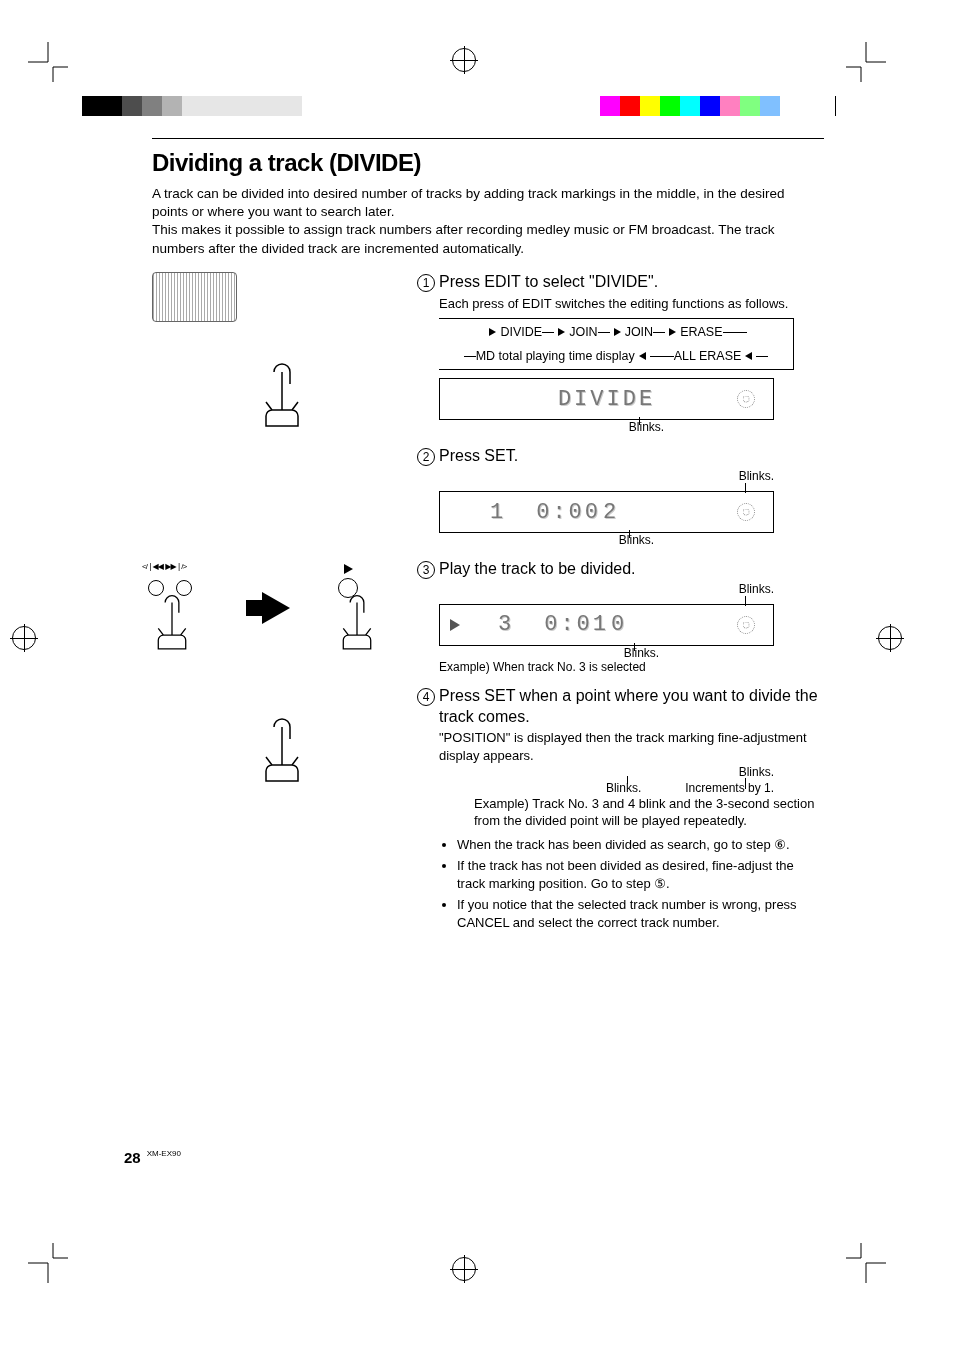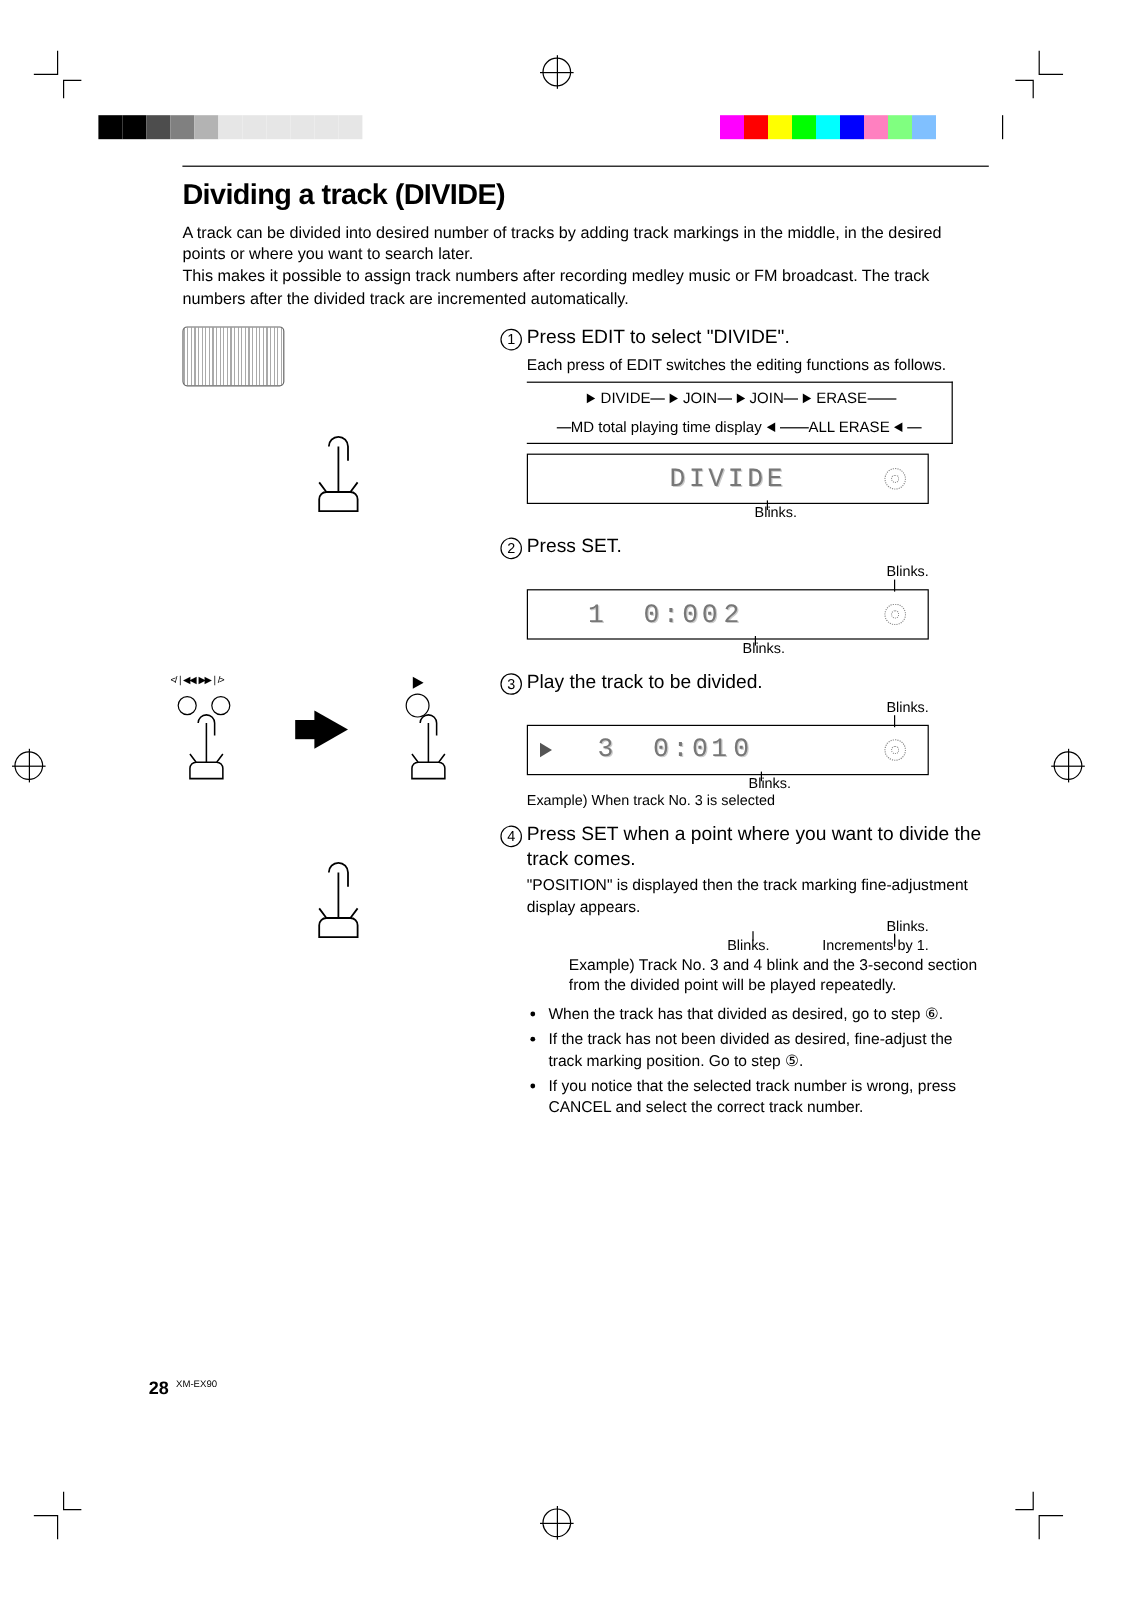--- a/index.html
+++ b/index.html
@@ -436,21 +436,21 @@
           <div style="position:absolute;left:188px;top:-3px;width:1px;height:8px;background:#000"></div>
           <div style="position:absolute;right:28px;top:-1px;width:1px;height:8px;background:#000"></div>
         </div>
         <div class="ann-row" style="margin-left:22px">
           <span style="flex:1"></span>
           <span style="flex:0 0 auto;margin-right:44px">Blinks.</span>
           <span style="flex:0 0 auto">Increments by 1.</span>
         </div>
         <div class="step-body" style="text-align:left;padding-left:35px;padding-right:0">Example) Track No. 3 and 4 blink and the 3-second section from the divided point will be played repeatedly.</div>
         <ul class="notes" style="margin-left:40px;margin-top:6px">
-          <li>When the track has that divided as desired, go to step ⑥.</li>
+          <li>When the track has been divided as search, go to step ⑥.</li>
           <li>If the track has not been divided as desired, fine-adjust the track marking position. Go to step ⑤.</li>
           <li>If you notice that the selected track number is wrong, press CANCEL and select the correct track number.</li>
         </ul>
       </div>
 
     </div>
   </div>
 </div>
 
 <div class="footer">

